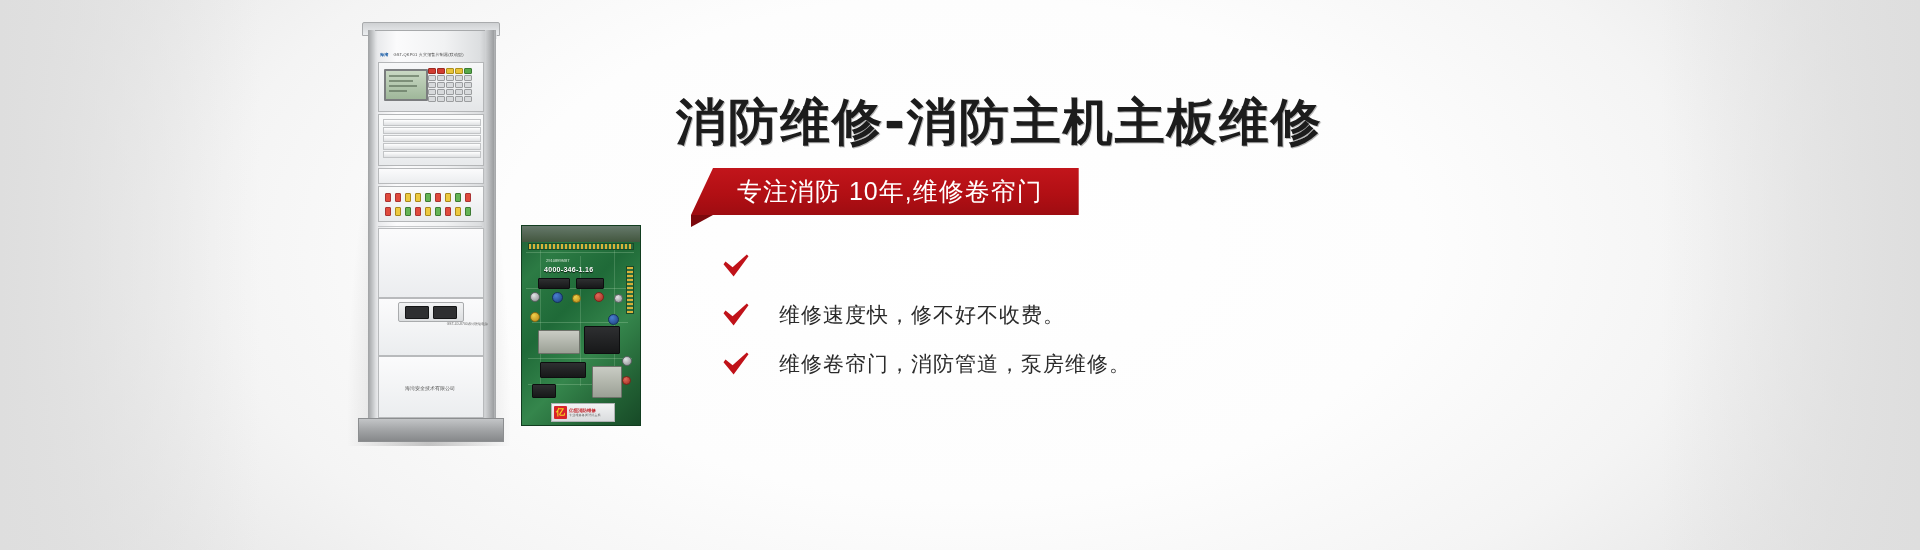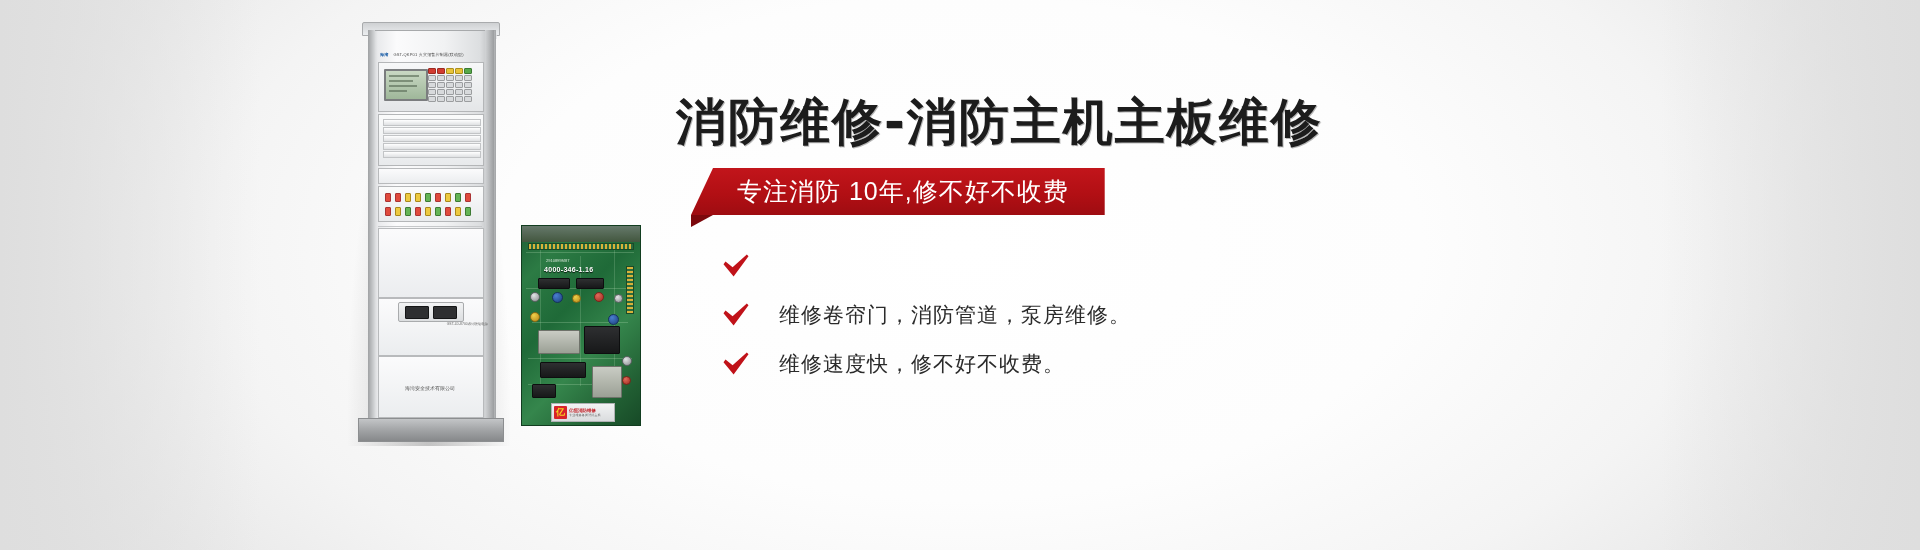--- a/index.html
+++ b/index.html
@@ -366,46 +366,46 @@
       </div>
     </div>
   </div>
 
   <div id="content">
 
     <div id="headline">消防维修-消防主机主板维修</div>
 
     <div class="ribbon-tail"></div>
     <div id="ribbon">
-      <span>专注消防 10年,修不好不收费</span>
+      <span>专注消防 10年,维修卷帘门</span>
     </div>
 
     <div class="bullets">
 
       <div class="bullet-row">
         <span class="check-icon">
           <svg width="30" height="30" viewBox="0 0 30 30" aria-hidden="true">
             <path d="M2.5 13.2 L4.5 10.5 L11.6 16.2 L25.8 3.5 L27.5 5.2 L12.6 25.5 Z" fill="#c01219"></path>
           </svg>
         </span>
+      </div>
+
+      <div class="bullet-row">
+        <span class="check-icon">
+          <svg width="30" height="30" viewBox="0 0 30 30" aria-hidden="true">
+            <path d="M2.5 13.2 L4.5 10.5 L11.6 16.2 L25.8 3.5 L27.5 5.2 L12.6 25.5 Z" fill="#c01219"></path>
+          </svg>
+        </span>
+        <span class="bullet-text">维修速度快，修不好不收费。</span>
       </div>
 
       <div class="bullet-row">
         <span class="check-icon">
           <svg width="30" height="30" viewBox="0 0 30 30" aria-hidden="true">
             <path d="M2.5 13.2 L4.5 10.5 L11.6 16.2 L25.8 3.5 L27.5 5.2 L12.6 25.5 Z" fill="#c01219"></path>
           </svg>
         </span>
         <span class="bullet-text">维修卷帘门，消防管道，泵房维修。</span>
       </div>
 
-      <div class="bullet-row">
-        <span class="check-icon">
-          <svg width="30" height="30" viewBox="0 0 30 30" aria-hidden="true">
-            <path d="M2.5 13.2 L4.5 10.5 L11.6 16.2 L25.8 3.5 L27.5 5.2 L12.6 25.5 Z" fill="#c01219"></path>
-          </svg>
-        </span>
-        <span class="bullet-text">维修速度快，修不好不收费。</span>
-      </div>
-
     </div>
   </div>
 </div>
 
 </body></html>

